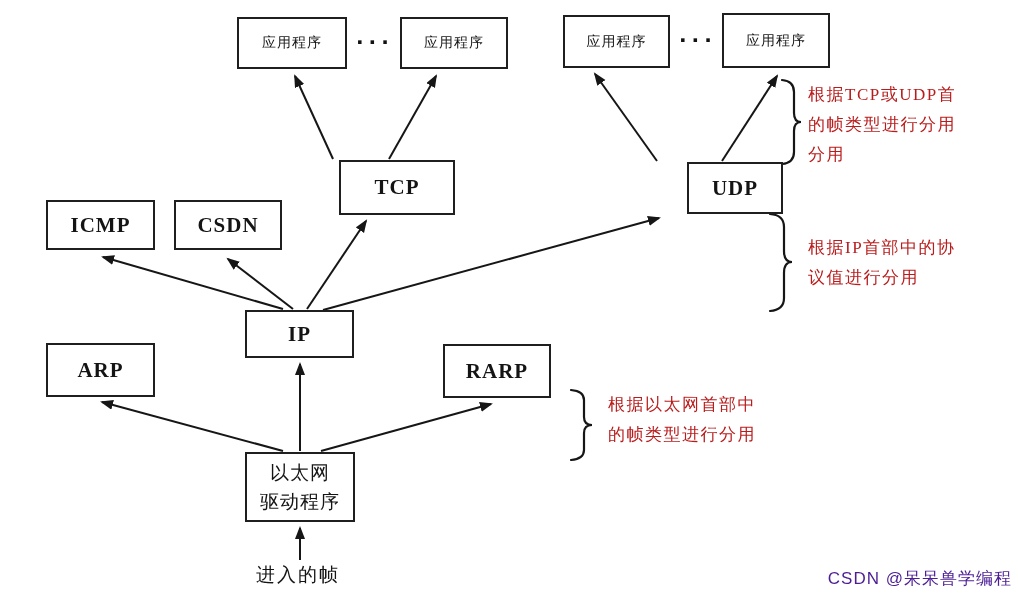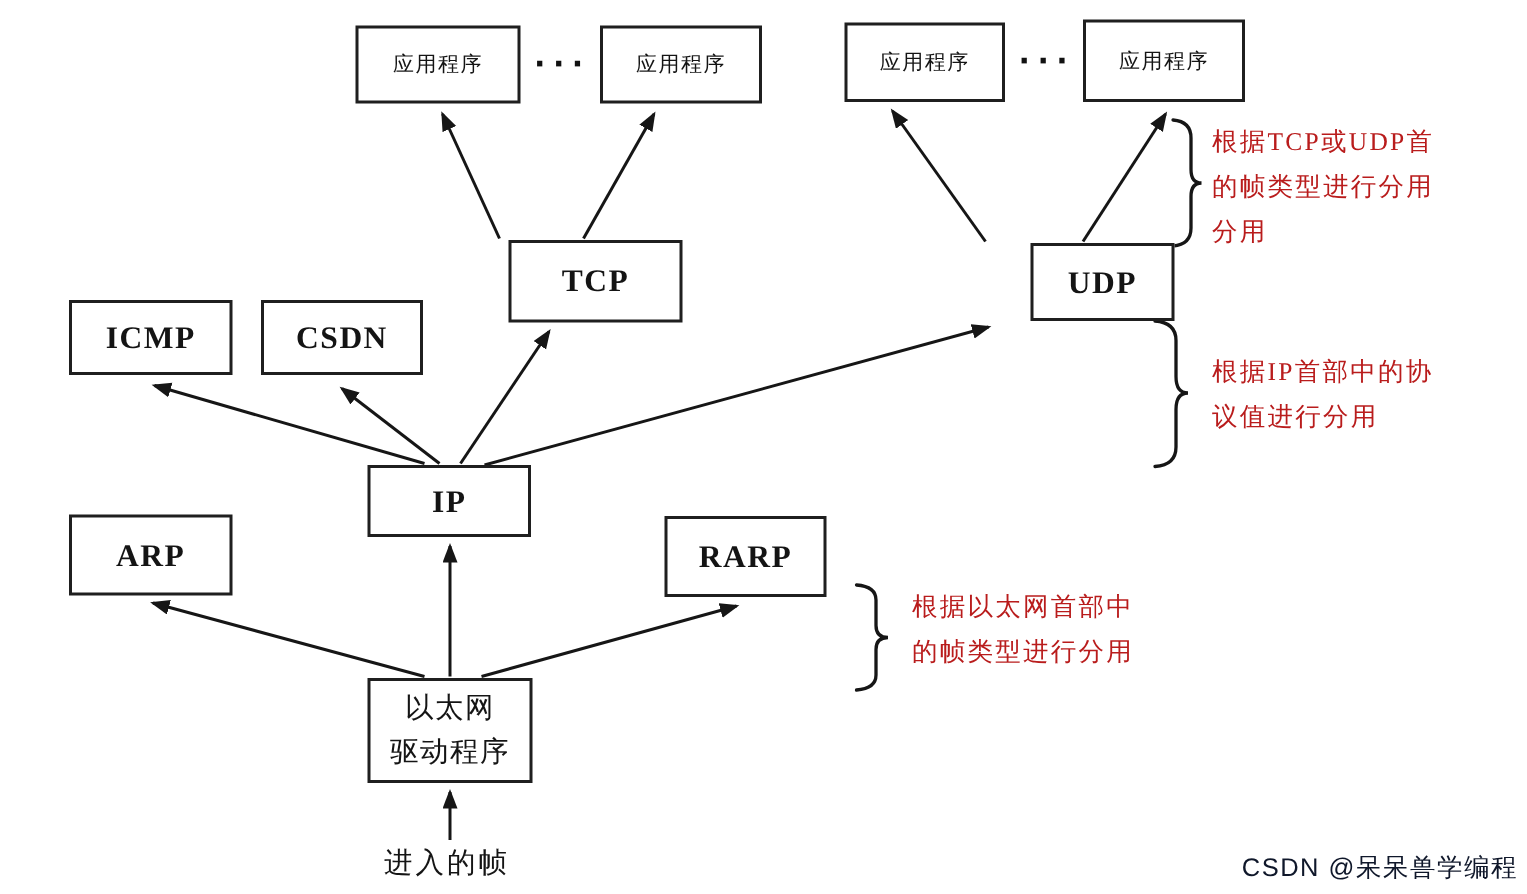--- a/index.html
+++ b/index.html
@@ -29,21 +29,21 @@
   }
   .annotation{
     position:absolute;color:#b91c1c;font-size:17px;line-height:30px;
     letter-spacing:1.5px;white-space:nowrap;
   }
   .frame-label{
     position:absolute;color:#151515;font-size:19px;letter-spacing:2px;
   }
   .watermark{
     position:absolute;right:6px;bottom:6px;
-    color:#0f172a;font-size:17px;letter-spacing:1px;
+    color:#4c1d95;font-size:17px;letter-spacing:1px;
     font-family:"Liberation Sans", sans-serif;
   }
 </style>
 </head>
 <body>
 
 <div class="stage">
 
   <svg class="layer" width="1018" height="596" viewBox="0 0 1018 596">
     <defs>

